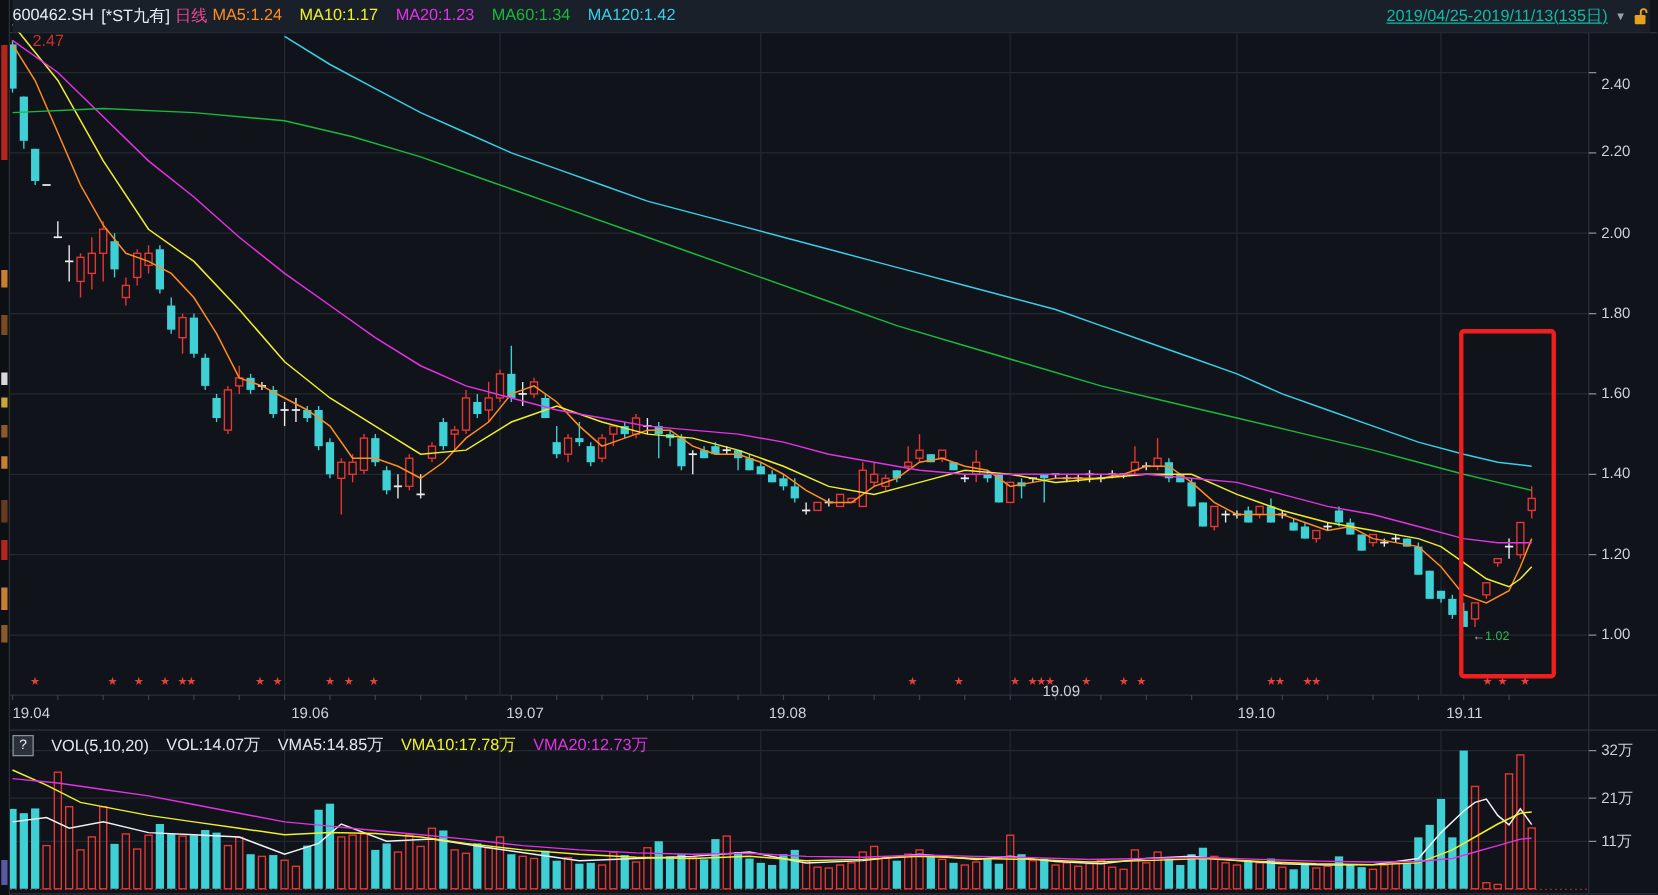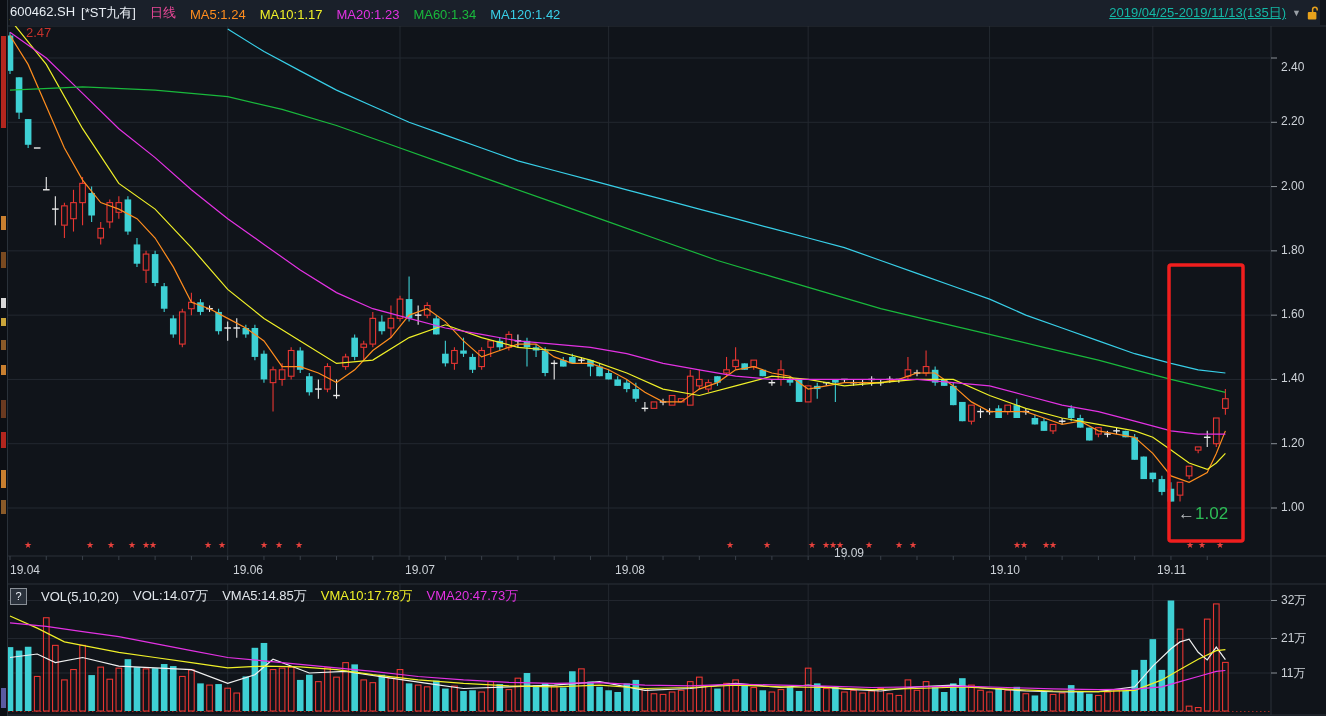--- a/index.html
+++ b/index.html
@@ -3,35 +3,35 @@
 <meta charset="utf-8">
 <style>
   html,body{margin:0;padding:0;background:#10141a;}
   #app{position:relative;width:1326px;height:716px;background:#10141a;overflow:hidden;
        font-family:"Liberation Sans",sans-serif;color:#cdd2d8;}
   #chart-svg{position:absolute;left:0;top:0;}
   .left-strip{position:absolute;left:0;top:0;width:7px;height:716px;background:#0c0f14;border-right:1px solid #2a3139;}
   .left-strip .mark{position:absolute;left:1px;width:5px;}
   .header{position:absolute;left:10px;top:0;right:6px;height:26px;display:flex;align-items:center;
           background:#1a202a;font-size:13px;}
-  .h-left{display:flex;align-items:flex-end;gap:14px;white-space:nowrap;}
+  .h-left{display:flex;align-items:flex-start;gap:4px;white-space:nowrap;}
   .h-right{margin-left:auto;display:flex;align-items:center;gap:6px;}
   .sym{color:#e9eef4;}
   .period{color:#ec4899;}
   .ma-lab{margin-right:4px;}
   .range{color:#14b8a6;text-decoration:underline;cursor:pointer;}
   .tri{color:#9aa0a7;font-size:9px;cursor:pointer;}
   .axis-label{position:absolute;font-size:12px;color:#cdd2d8;}
   .vol-header{position:absolute;left:10px;top:587px;display:flex;align-items:center;gap:14px;
               font-size:13px;color:#e2e7ec;white-space:nowrap;}
   .help{display:inline-flex;align-items:center;justify-content:center;width:15px;height:15px;
         border:1px solid #8a9097;color:#e9eef4;font-size:11px;background:#2a313b;cursor:pointer;}
   .vma10{color:#f0f028;} .vma20{color:#e332e3;}
   .anno-high{position:absolute;left:26px;top:25px;color:#c5322c;font-size:13px;}
-  .anno-low{position:absolute;left:1178px;top:504px;font-size:17px;}
+  .anno-low{position:absolute;left:1178px;top:504px;font-size:10px;}
   .anno-low .arrow{color:#b8bcc0;}
   .anno-low .low-val{color:#2dbb56;}
   .lock{display:inline-flex;cursor:pointer;}
 </style>
 </head>
 <body>
 
 <div id="app">
   <svg id="chart-svg" width="1326" height="716">
       <line x1="0" y1="58" x2="1270" y2="58" stroke="#232830" stroke-width="1"></line>
@@ -655,20 +655,20 @@
       <div class="axis-label" style="left: 1281px; top: 630.466px;">21万</div>
       <div class="axis-label" style="left: 1281px; top: 665.006px;">11万</div>
     </div>
 
   <div class="vol-header">
     <span class="help">?</span>
     <span>VOL(5,10,20)</span>
     <span>VOL:14.07万</span>
     <span>VMA5:14.85万</span>
     <span class="vma10">VMA10:17.78万</span>
-    <span class="vma20">VMA20:47.73万</span>
+    <span class="vma20">VMA20:12.73万</span>
   </div>
 
   <div class="anno-high">2.47</div>
   <div class="anno-low">
     <span class="arrow">←</span><span class="low-val">1.02</span>
   </div>
 </div>
 
 </body></html>

